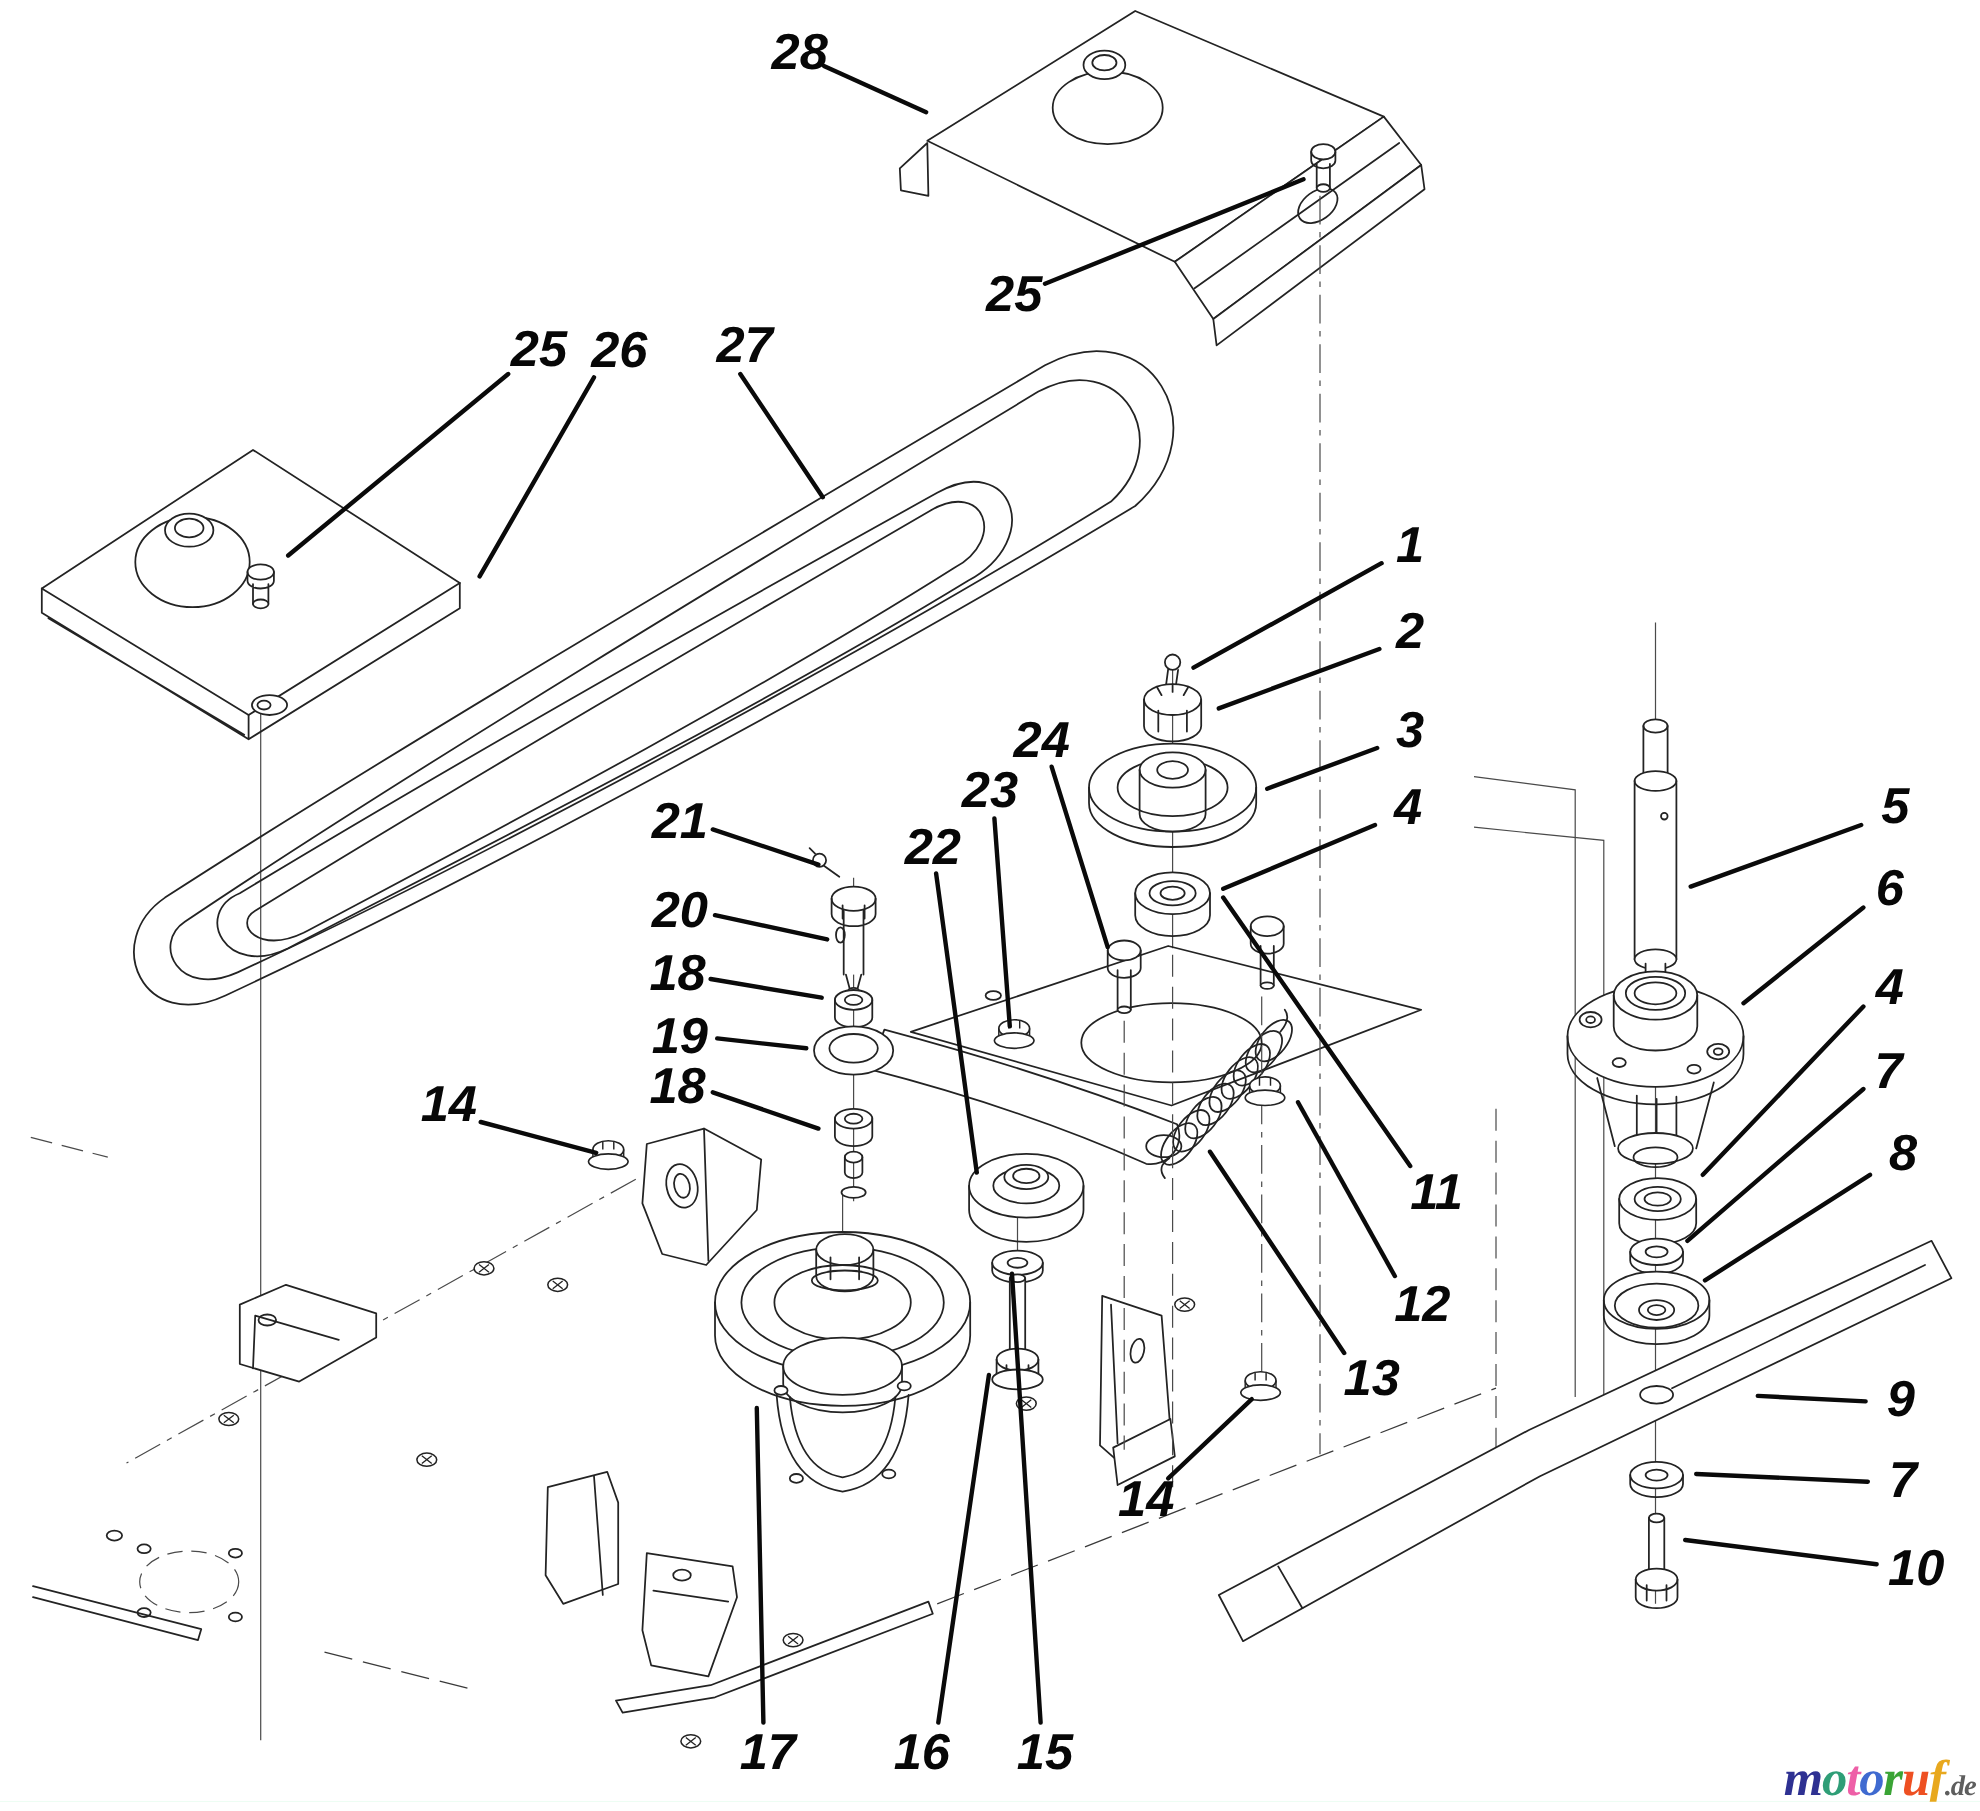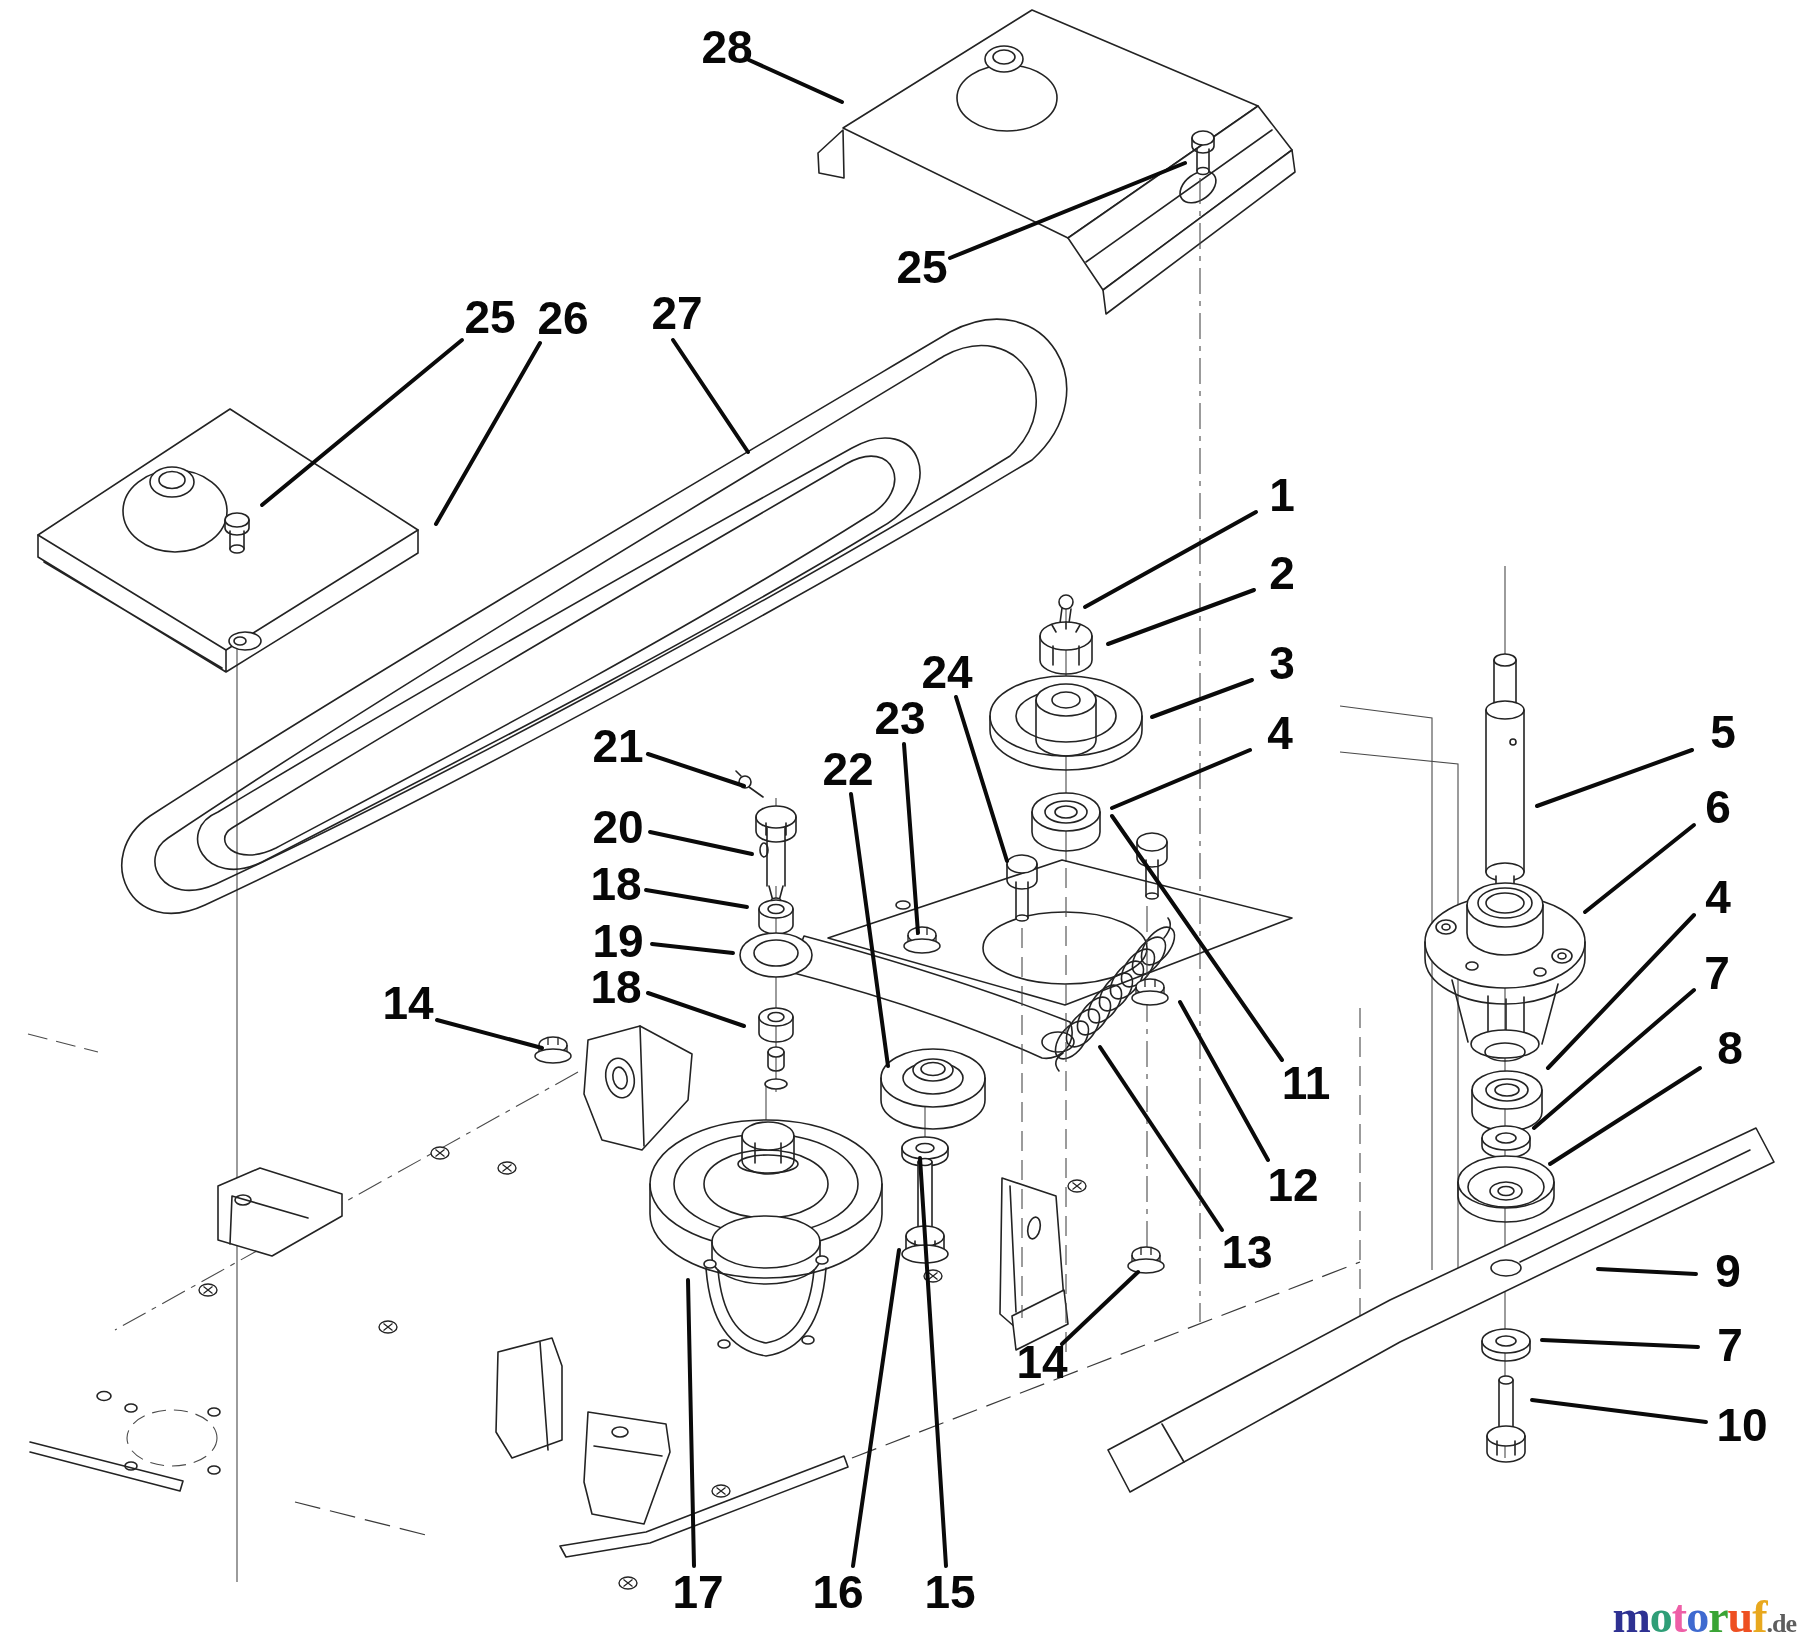--- a/index.html
+++ b/index.html
@@ -1,16 +1,16 @@
 <!DOCTYPE html>
 <html><head>
 <meta charset="utf-8">
 <style>
   html,body{margin:0;padding:0;background:#fff;}
-  .stage{width:1800px;height:1638px;position:relative;background:#86efac;}
+  .stage{width:1800px;height:1638px;position:relative;background:#86efac;font-style:italic;}
   svg{display:block;}
   .p{stroke:#232323;stroke-width:1.6;fill:none;stroke-linejoin:round;stroke-linecap:round;}
   .w{stroke:#232323;stroke-width:1.6;fill:#ffffff;stroke-linejoin:round;}
   .thin{stroke:#4a4a4a;stroke-width:1.1;fill:none;}
   .dd{stroke:#4a4a4a;stroke-width:1.1;fill:none;stroke-dasharray:26 7 5 7;}
   .dsh{stroke:#4a4a4a;stroke-width:1.1;fill:none;stroke-dasharray:20 9;}
   .dshb{stroke:#3a3a3a;stroke-width:1.2;fill:none;stroke-dasharray:26 10;}
   .leader{stroke:#0a0a0a;stroke-width:4;stroke-linecap:round;}
   .lbl{font-family:"Liberation Sans",sans-serif;font-weight:bold;font-size:46px;fill:#070707;text-anchor:middle;}
   .logo{font-family:"Liberation Serif",serif;font-weight:bold;font-size:46px;letter-spacing:-1px;}

